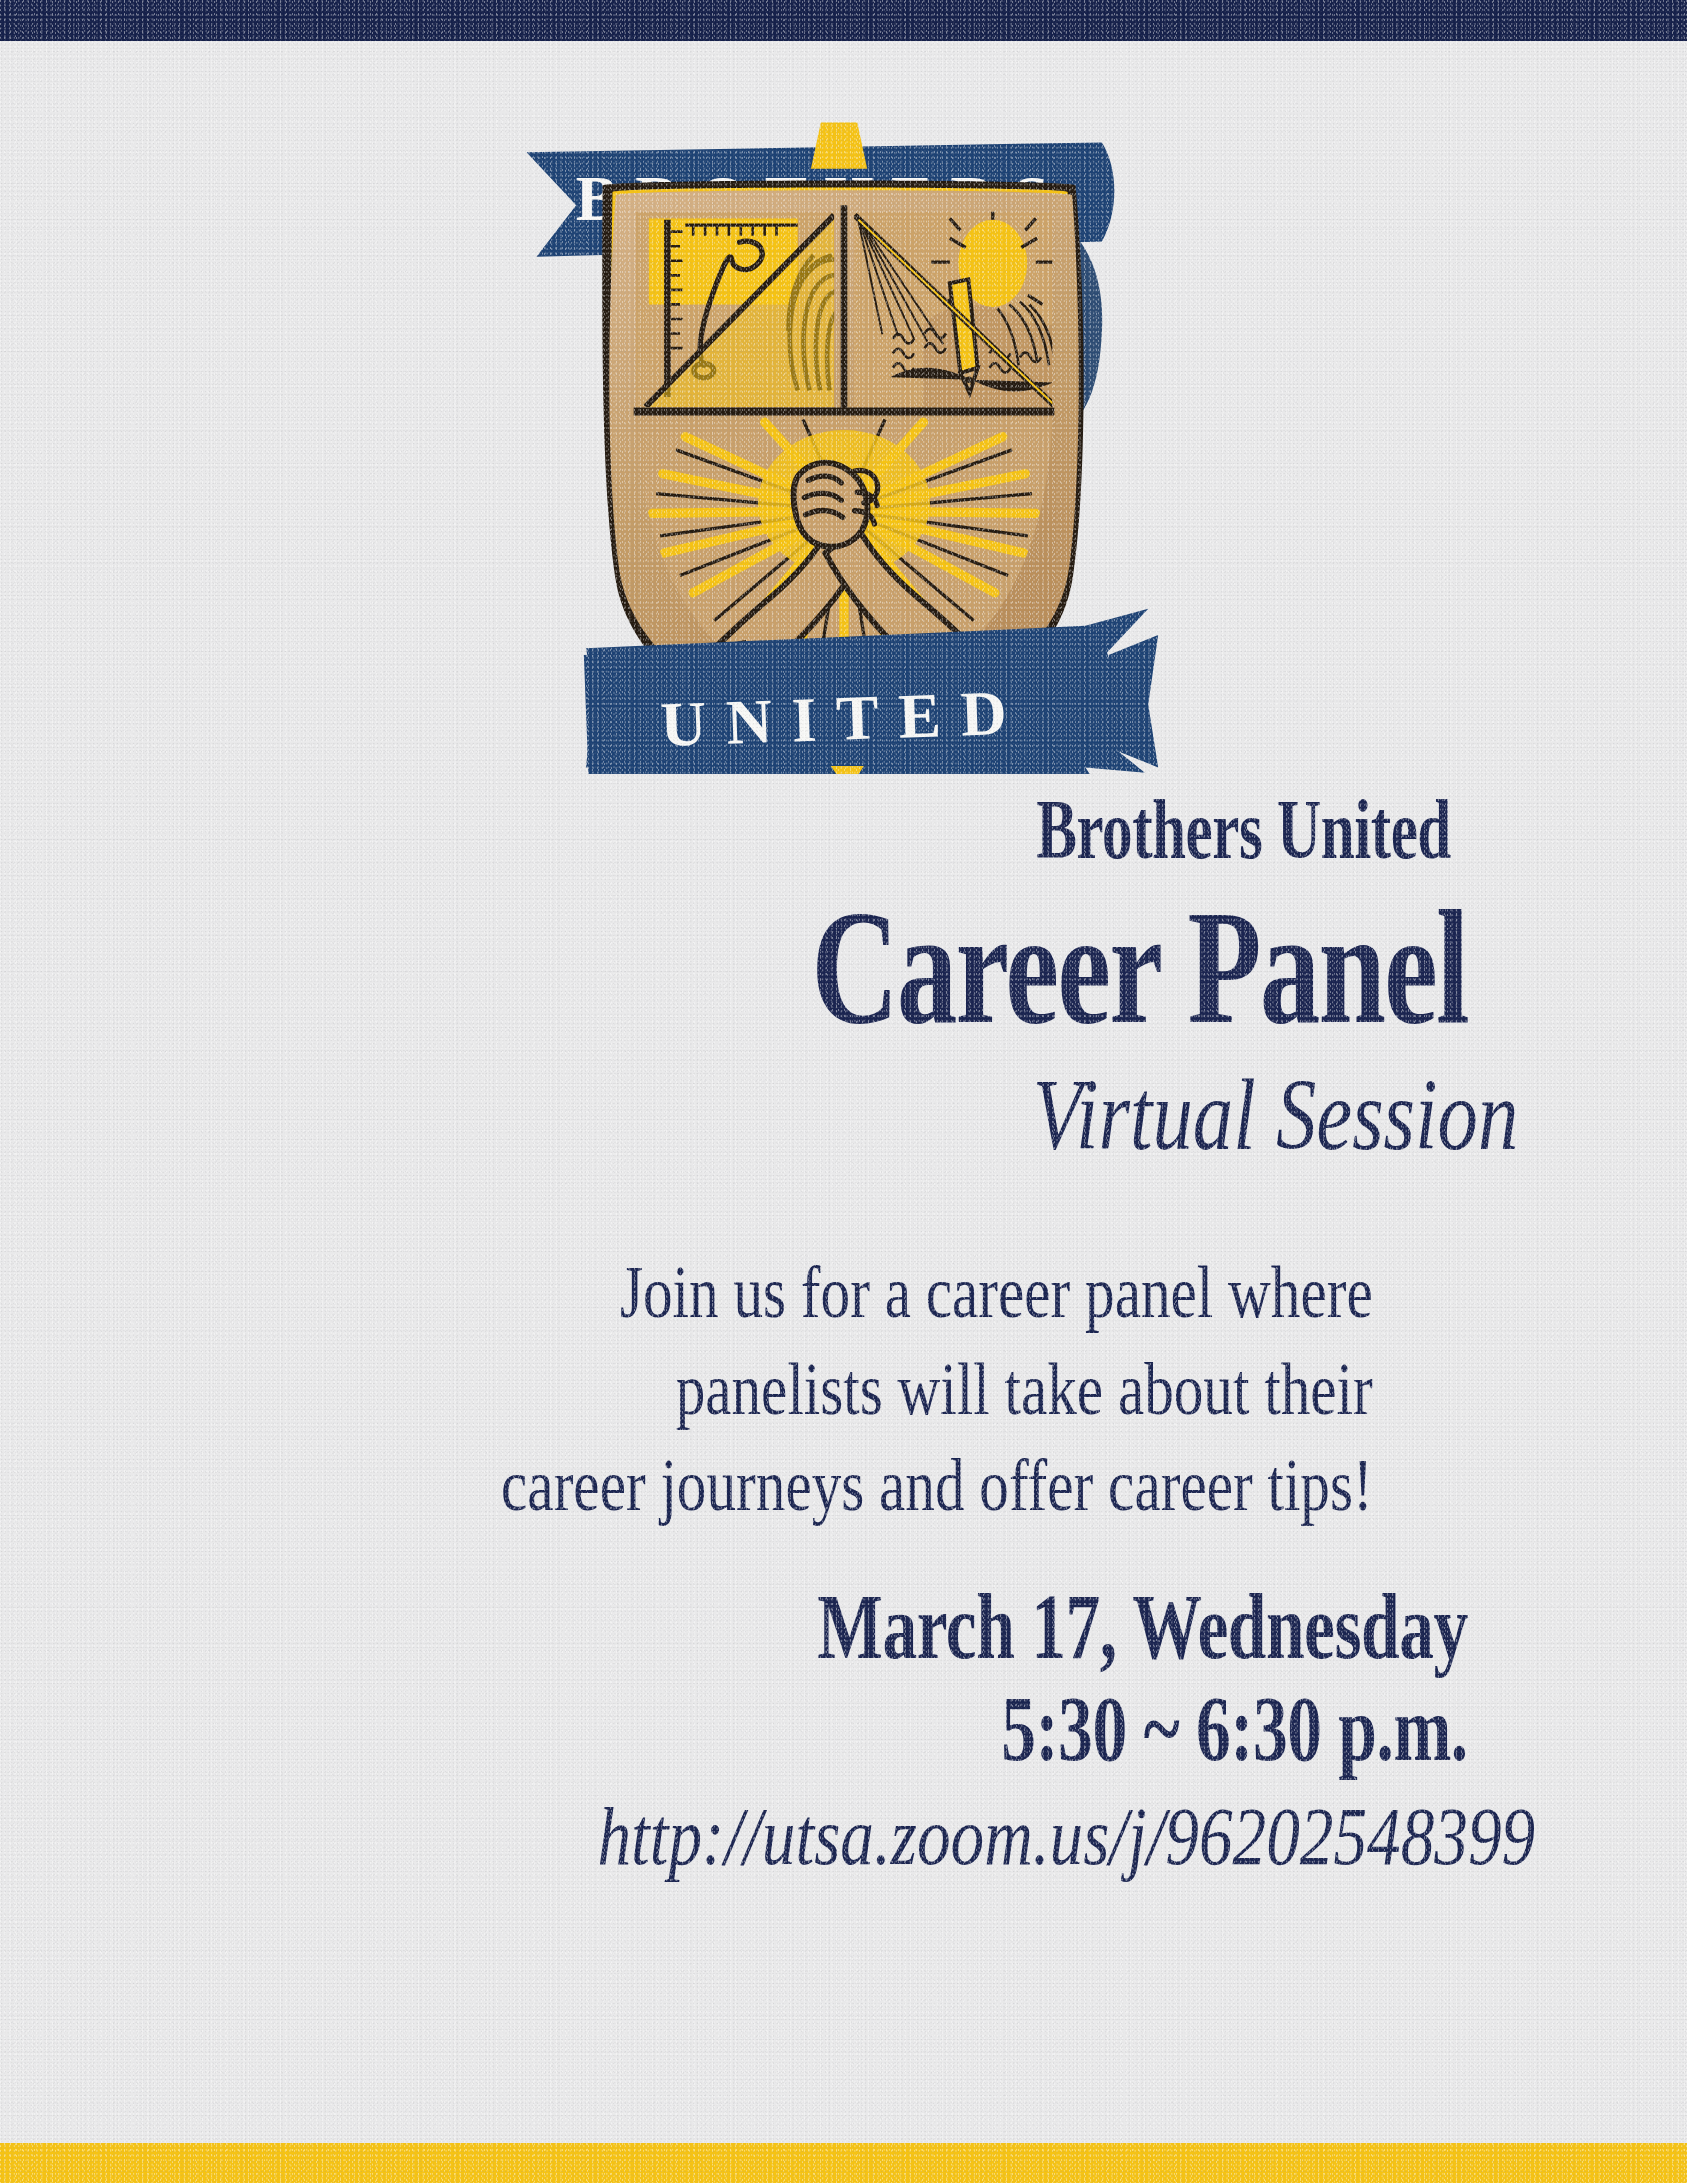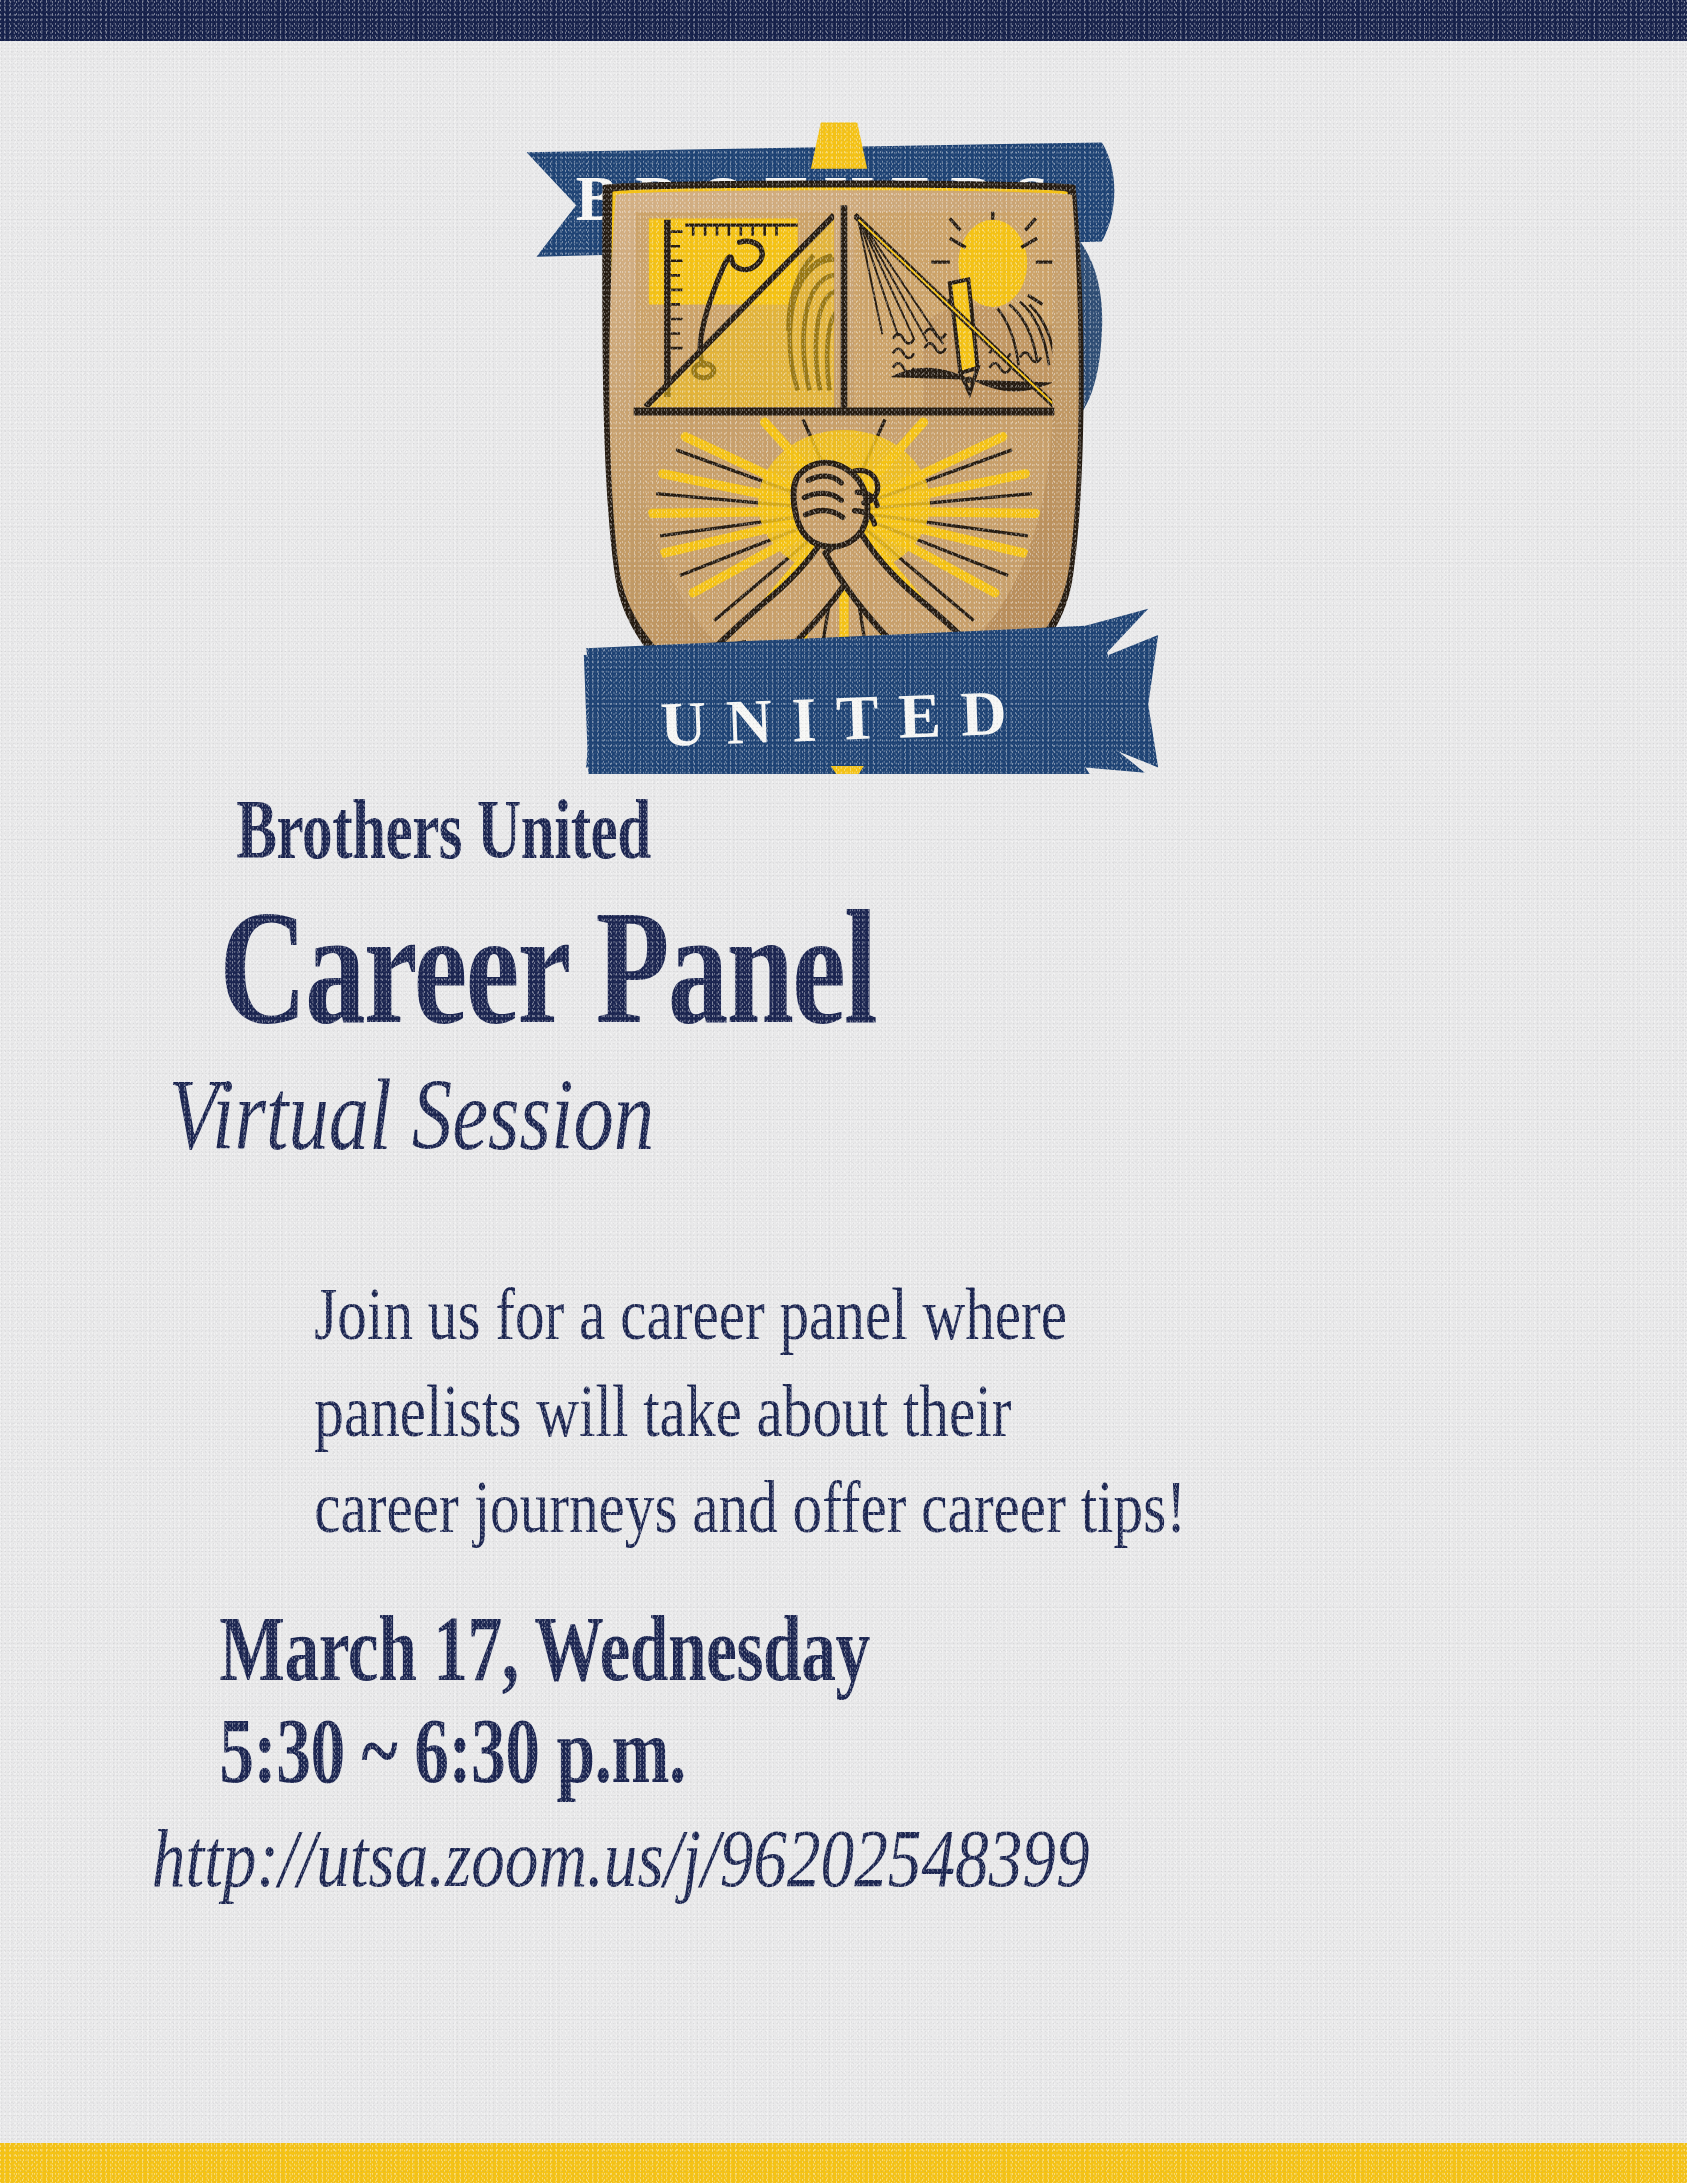--- a/index.html
+++ b/index.html
@@ -64,21 +64,21 @@
     z-index: 1;
   }
   .crest-wrap svg { display: block; width: 100%; height: 100%; }
 
   
   .content {
     position: absolute;
     left: 0;
     top: 787px;
     width: 100%;
-    text-align: left;
+    text-align: right;
     z-index: 1;
   }
 
   .line-kicker {
     font-family: "Liberation Serif", serif;
     font-weight: bold;
     font-size: 85px;
     line-height: 1.0;
     letter-spacing: -0.7px;
     color: #1a2450;
@@ -101,21 +101,21 @@
     font-family: "Liberation Serif", serif;
     font-style: italic;
     font-size: 101px;
     line-height: 1.0;
     color: #1a2450;
     transform: scaleX(.80);
     margin: 20px 0 0 0;
   }
 
   .para {
-    margin: 100px auto 0 auto;
+    margin: 78px auto 0 auto;
     width: 1323px;
     font-family: "Liberation Serif", serif;
     font-size: 74px;
     line-height: 1.30;
     color: #1a2450;
   }
   .para-line { display: block; transform: scaleX(.80); }
 
   .when {
     margin-top: 46px;

